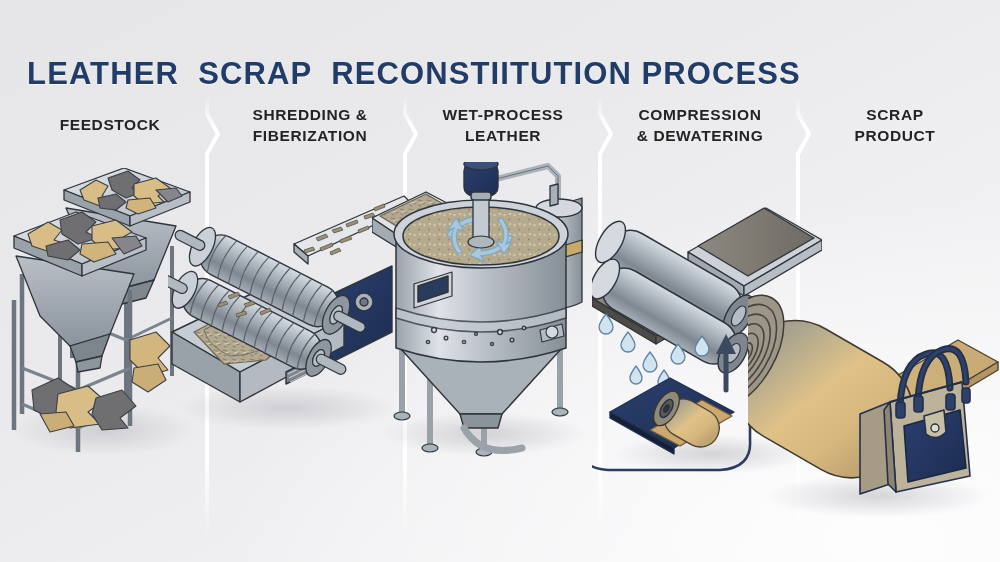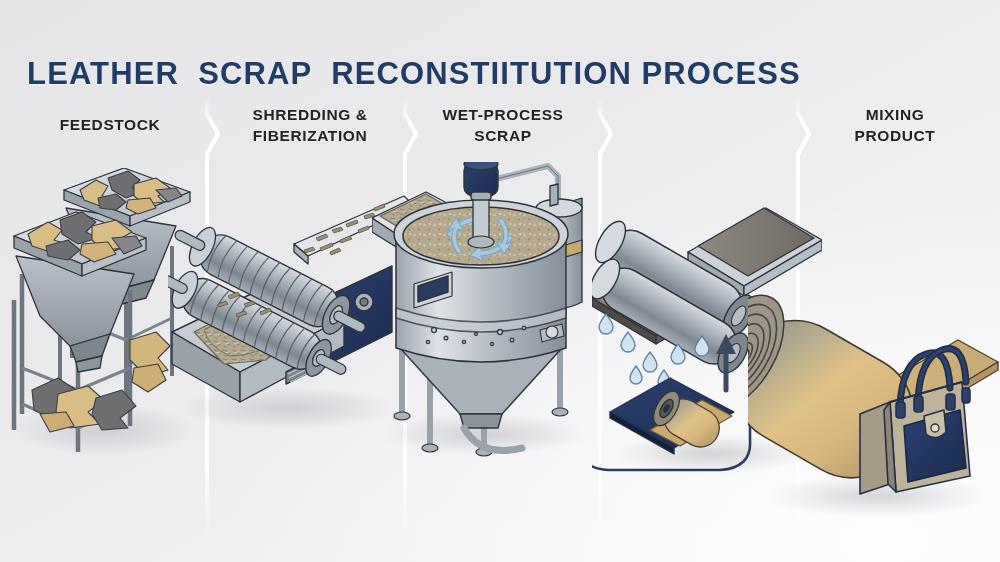--- a/index.html
+++ b/index.html
@@ -68,22 +68,24 @@
   <div class="divider" style="left:787px;">
     <svg width="26" height="440" viewBox="0 0 26 440">
       <path d="M11 0 L11 18 L22 38 L11 58 L11 440" fill="none" stroke="url(#dg1)" stroke-width="4" stroke-linecap="round" stroke-linejoin="round"></path>
     </svg>
   </div>
 
   <div class="stage-label" style="left:215px;top:105px;width:190px;">SHREDDING &amp;
 FIBERIZATION</div>
   <div class="stage-label" style="left:10px;top:115px;width:200px;">FEEDSTOCK</div>
   <div class="stage-label" style="left:408px;top:105px;width:190px;">WET-PROCESS
-SCRAP</div>
-  <div class="stage-label" style="left:800px;top:105px;width:190px;">MIXING
+LEATHER</div>
+  <div class="stage-label" style="left:600px;top:105px;width:200px;">COMPRESSION
+&amp; DEWATERING</div>
+  <div class="stage-label" style="left:800px;top:105px;width:190px;">SCRAP
 PRODUCT</div>
 
   <svg width="0" height="0" style="position:absolute">
     <defs>
       <linearGradient id="metalV" x1="0" y1="0" x2="1" y2="0">
         <stop offset="0" stop-color="#9aa2ab"></stop>
         <stop offset=".25" stop-color="#dfe3e8"></stop>
         <stop offset=".55" stop-color="#b6bdc5"></stop>
         <stop offset="1" stop-color="#868e97"></stop>
       </linearGradient>

